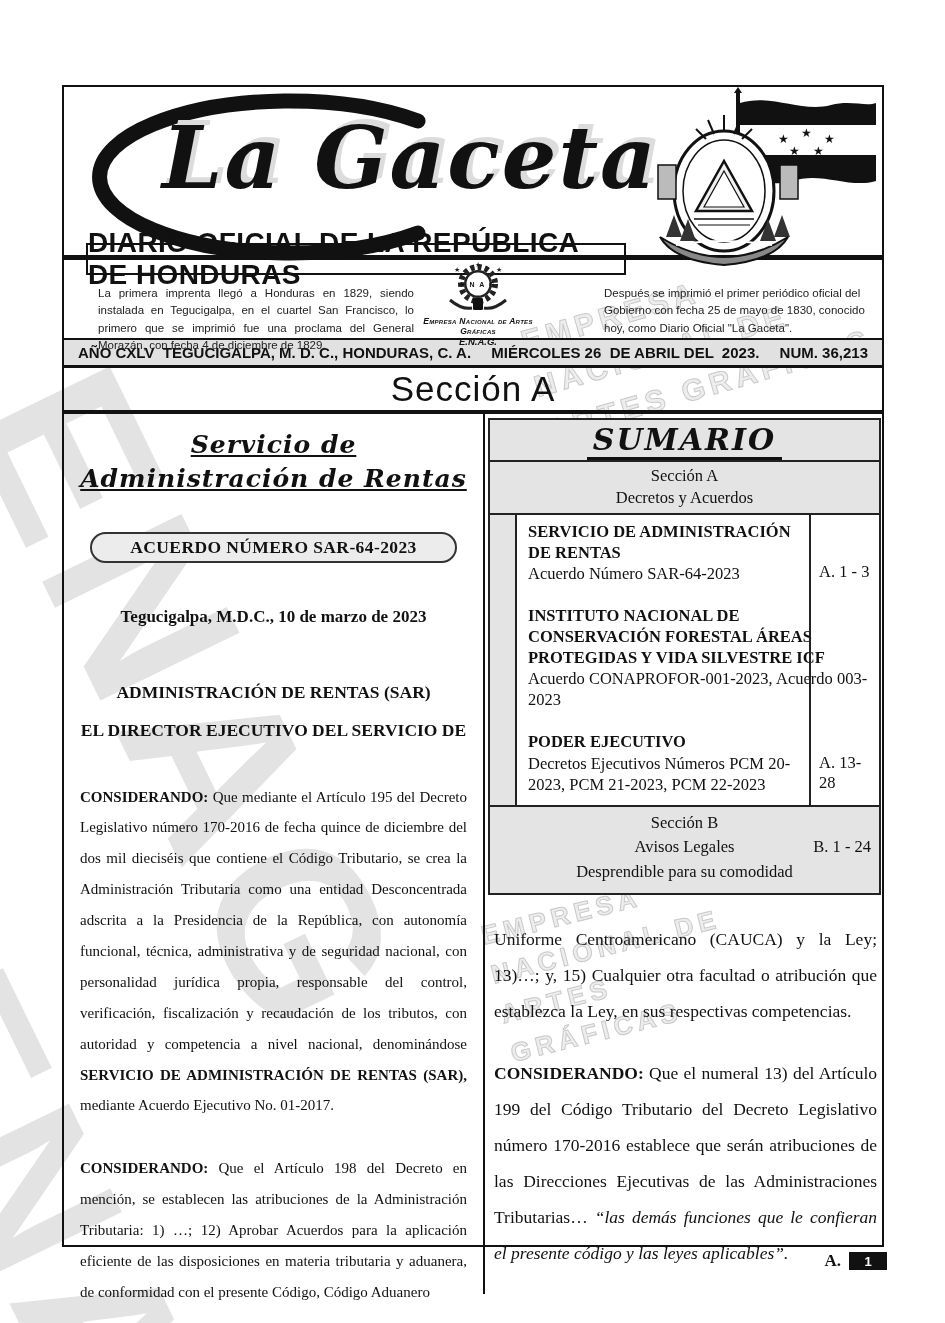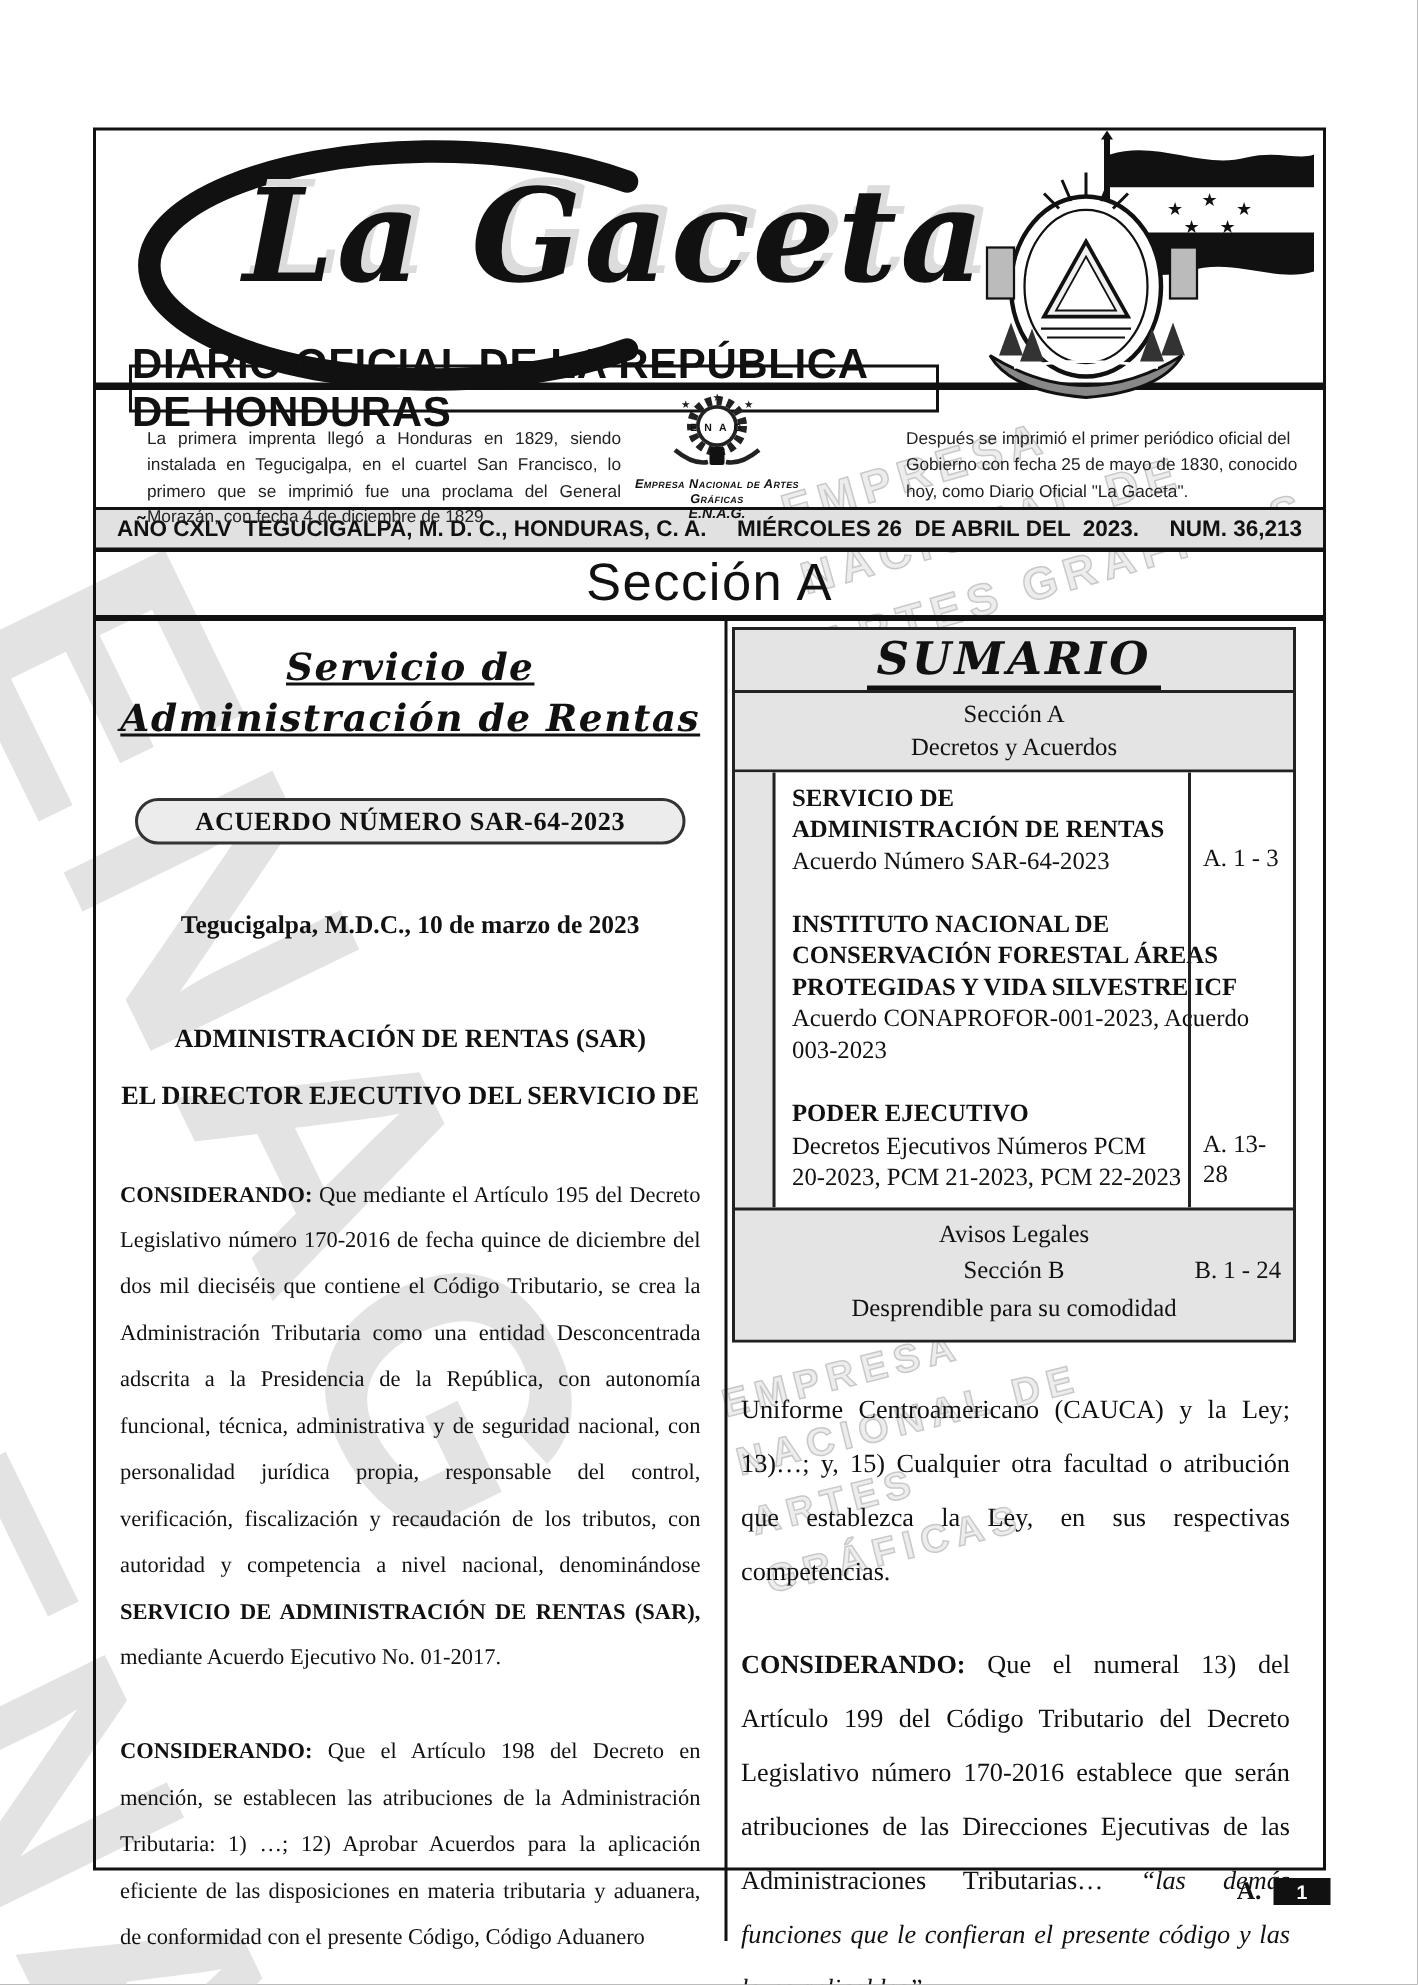--- a/index.html
+++ b/index.html
@@ -70,21 +70,21 @@
     white-space:pre;
   }
   
   .section-banner {
     height:46px; border-bottom:4px solid #111; display:flex; align-items:center; justify-content:center;
     font-family:"Liberation Sans", sans-serif; font-size:35px; letter-spacing:1px; background:transparent;
   }
   
   .columns { display:flex; height:880px;justify-content:center; }
   .col-left { width:421px; border-right:2px solid #111; padding:0 16px; }
-  .col-right { flex:1; padding:0 18px 0 3px; position:relative; }
+  .col-right { flex:1; padding:0 1px 0 3px; position:relative; }
   
   .sar-heading {
     margin-top:14px; text-align:center;
     font-family:"DejaVu Serif", serif; font-weight:bold; font-style:italic;
     font-size:25px; line-height:1.35; text-decoration:underline; letter-spacing:1px;
   }
   .acuerdo-box {
     margin:36px 10px 0 10px; height:31px; background:#ececec;
     border:2px solid #333; border-radius:16px;
     display:flex; align-items:center; justify-content:center;
@@ -275,22 +275,22 @@
                 <div class="sum-entry-text">
                   <div class="h">PODER EJECUTIVO</div>
                   <div>Decretos Ejecutivos Números PCM 20-2023, PCM 21-2023, PCM 22-2023</div>
                 </div>
                 <div class="sum-entry-pages">A. 13-28</div>
               </div>
             </div>
             <div class="sum-pagesline"></div>
           </div>
           <div class="sum-secb">
+            <div>Sección B</div>
             <div>Avisos Legales</div>
-            <div>Sección B</div>
             <div>Desprendible para su comodidad</div>
             <div class="b-pages">B.  1 - 24</div>
           </div>
         </div>
 
         <p class="rc-par">Uniforme Centroamericano (CAUCA) y la Ley; 13)…; y, 15) Cualquier otra facultad o atribución que establezca la Ley, en sus respectivas competencias.</p>
         <p class="rc-par"><b>CONSIDERANDO:</b><span> Que el numeral 13) del Artículo 199 del Código Tributario del Decreto Legislativo número 170-2016 establece que serán atribuciones de las Direcciones Ejecutivas de las Administraciones Tributarias… </span><span class="it">“las demás funciones que le confieran el presente código y las leyes aplicables”.</span></p>
 
       </div>
     </div>

